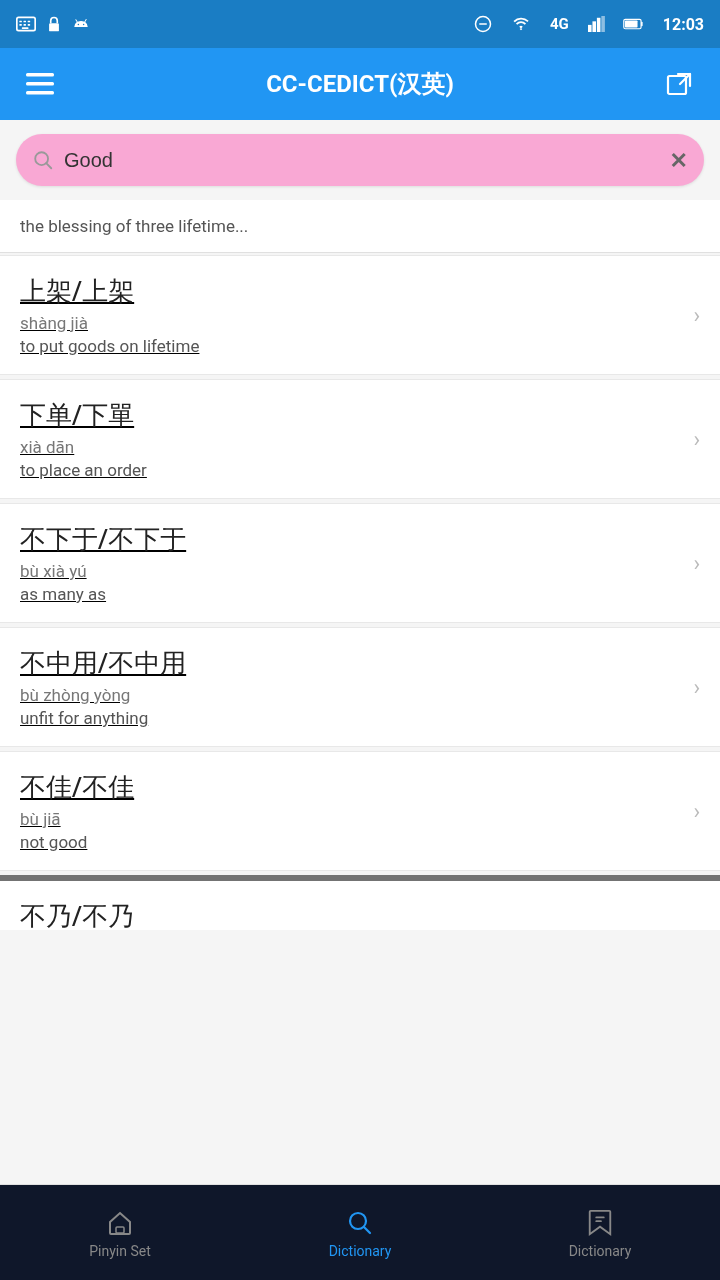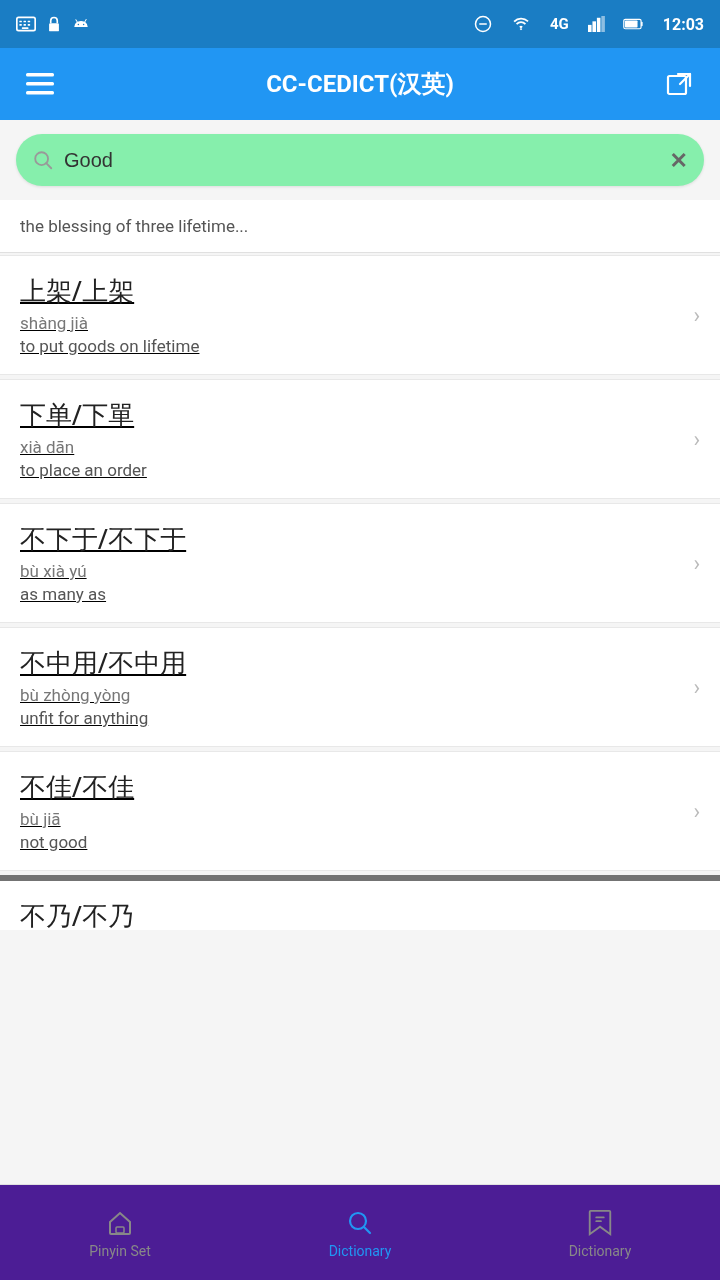--- a/index.html
+++ b/index.html
@@ -51,21 +51,21 @@
       justify-content: center;
       cursor: pointer;
     }
 
     
     .search-container {
       background: #f5f5f5;
       padding: 14px 16px;
     }
     .search-bar {
-      background: #86efac;
+      background: #f9a8d4;
       border-radius: 30px;
       display: flex;
       align-items: center;
       padding: 0 16px;
       height: 52px;
       box-shadow: 0 1px 3px rgba(0,0,0,0.1);
     }
     .search-bar input {
       flex: 1;
       border: none;
@@ -139,21 +139,21 @@
       font-weight: 500;
     }
 
     
     .bottom-nav {
       position: fixed;
       bottom: 0;
       left: 0;
       width: 720px;
       height: 96px;
-      background: #4c1d95;
+      background: #0f172a;
       border-top: 1px solid #e0e0e0;
       display: flex;
       align-items: center;
       justify-content: space-around;
     }
     .nav-item {
       display: flex;
       flex-direction: column;
       align-items: center;
       gap: 4px;

